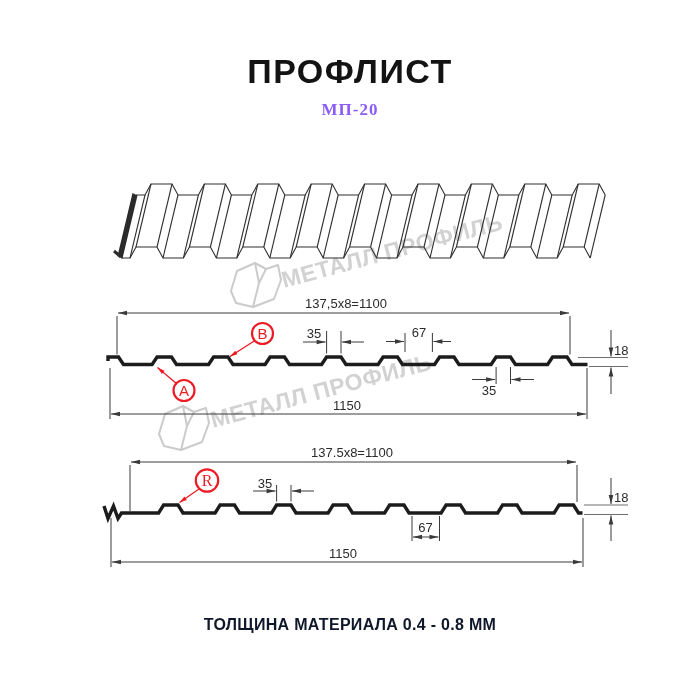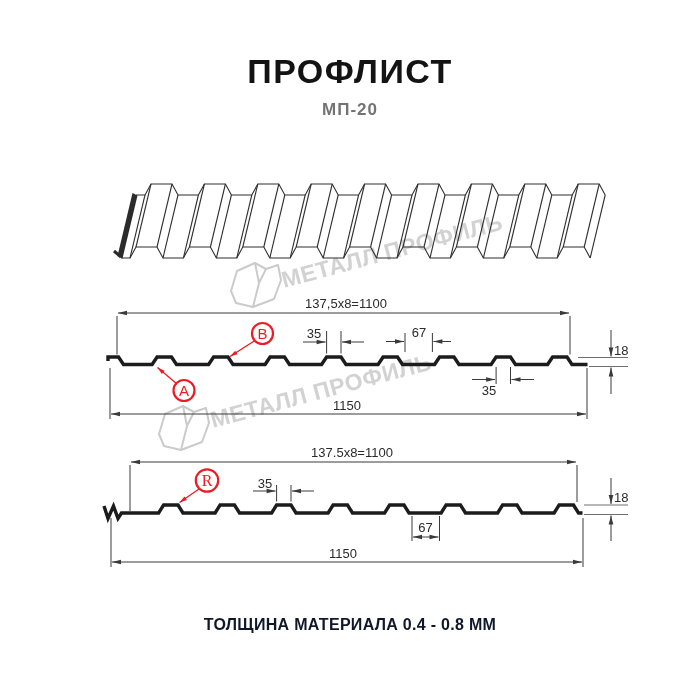--- a/index.html
+++ b/index.html
@@ -1,20 +1,20 @@
 <!DOCTYPE html>
 <html><head>
 <meta charset="utf-8">
 <style>
   html,body{margin:0;padding:0;background:#fff;}
   body{width:700px;height:700px;position:relative;overflow:hidden;
        font-family:"Liberation Sans",sans-serif;}
   .abs{position:absolute;left:0;width:700px;text-align:center;}
   #title{top:53px;font-size:34px;font-weight:700;letter-spacing:1.5px;color:#131313;line-height:1.1;}
-  #subtitle{top:100px;font-size:17px;font-weight:700;letter-spacing:1px;color:#737373;}
+  #subtitle{top:100px;font-size:17px;font-weight:700;letter-spacing:1px;color:#8b5cf6;font-family:Liberation Serif, serif;}
   #footer{top:616px;font-size:16px;font-weight:700;letter-spacing:0.3px;color:#0f172a;}
   svg{position:absolute;left:0;top:0;}
   .dim{font-size:13px;fill:#2b2b2b;}
   .lbl{font-size:15px;fill:#ed1c24;}
   .lblR{font-family:"Liberation Serif",serif;font-size:16px;fill:#ed1c24;}
   .wm{font-size:23px;font-weight:700;letter-spacing:0.5px;fill:#d2d2d2;}
   .thick{stroke:#1c1c1c;stroke-width:3.4;fill:none;stroke-linejoin:miter;}
   .dimln{stroke:#3a3a3a;stroke-width:1;fill:none;}
   .refln{stroke:#4a4a4a;stroke-width:0.8;fill:none;}
   .red{stroke:#ed1c24;stroke-width:2.2;fill:none;}

